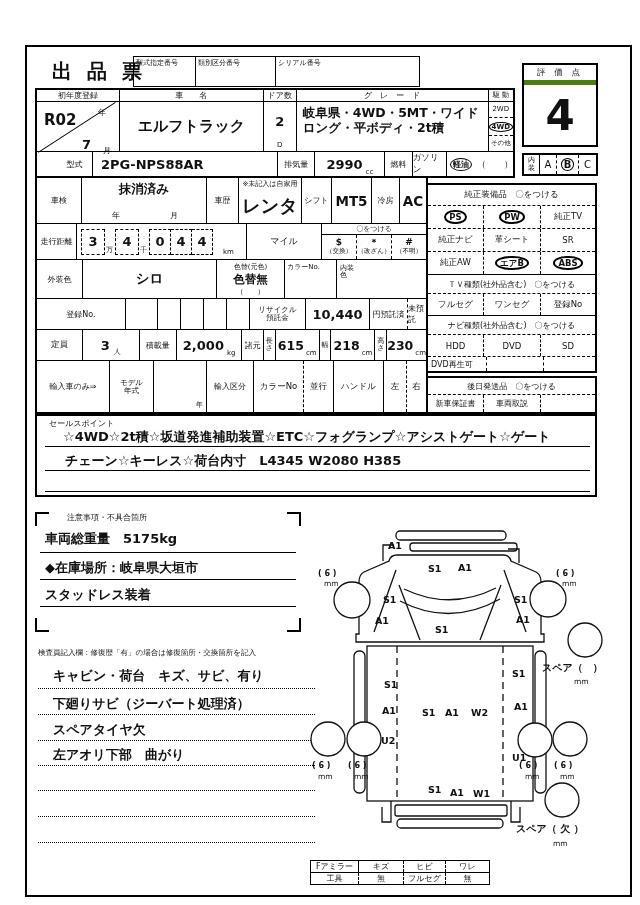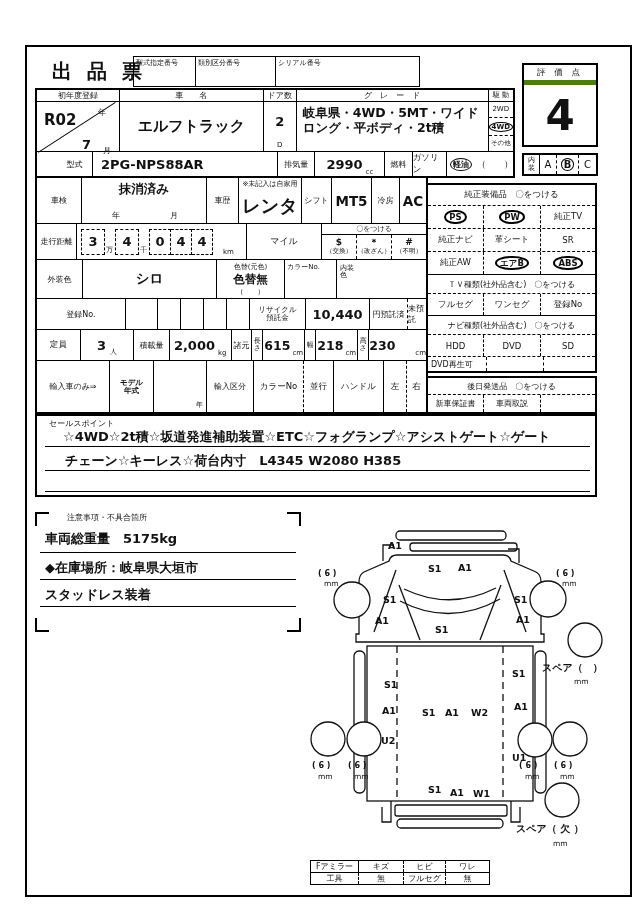--- a/index.html
+++ b/index.html
@@ -223,29 +223,29 @@
         <span class="b" style="font-size:12.5px;">615</span>
         <span class="lbl7" style="align-self:flex-end;margin-bottom:3px;">cm</span>
       </div>
       <div class="cell ctr lbl7" style="width:12px;">幅</div>
       <div class="cell ctr" style="width:45px;gap:2px;">
         <span class="b" style="font-size:12.5px;">218</span>
         <span class="lbl7" style="align-self:flex-end;margin-bottom:3px;">cm</span>
       </div>
       <div class="cell ctr pre lbl7" style="width:12px;text-align:center;">高
 さ</div>
-      <div class="cell ctr" style="flex:1;gap:20px;">
+      <div class="cell ctr" style="flex:1;gap:2px;">
         <span class="b" style="font-size:12.5px;">230</span>
         <span class="lbl7" style="align-self:flex-end;margin-bottom:3px;">cm</span>
       </div>
     </div>
 
     <div class="row" style="flex:1;">
       <div class="cell ctr lbl8" style="width:73px;">輸入車のみ⇒</div>
-      <div class="cell ctr pre" style="width:44px;font-size:7.5px;text-align:center;font-weight:bold;">モデル
+      <div class="cell ctr pre" style="width:44px;font-size:7.5px;text-align:center;">モデル
 年式</div>
       <div class="cell" style="width:53px;">
           <span class="abs lbl7" style="right:3px;bottom:2px;">年</span>
         </div>
       <div class="cell ctr lbl8" style="width:47px;">輸入区分</div>
       <div class="cell ctr" style="width:50px;font-size:8.5px;border-right:1px dashed #000;">カラーNo</div>
       <div class="cell ctr" style="width:30px;font-size:8.5px;">並行</div>
       <div class="cell ctr" style="width:50px;font-size:8.5px;">ハンドル</div>
       <div class="cell ctr" style="width:23px;font-size:8.5px;border-right:1px dashed #000;">左</div>
       <div class="cell ctr" style="flex:1;font-size:8.5px;">右</div>
@@ -321,20 +321,34 @@
     <div class="abs" style="right:0;bottom:0;width:12px;height:12px;border-right:2px solid #000;border-bottom:2px solid #000;"></div>
     <span class="abs lbl8" style="left:32px;top:4px;">注意事項・不具合箇所</span>
     <span class="abs b" style="left:10px;top:22px;font-size:13px;">車両総重量　5175kg</span>
     <div class="abs uline" style="left:5px;top:44px;width:256px;"></div>
     <span class="abs b" style="left:10px;top:51px;font-size:13px;">◆在庫場所：岐阜県大垣市</span>
     <div class="abs uline" style="left:5px;top:71px;width:256px;"></div>
     <span class="abs b" style="left:10px;top:78px;font-size:13px;">スタッドレス装着</span>
     <div class="abs uline" style="left:5px;top:98px;width:256px;"></div>
   </div>
 
+  <div class="abs" style="left:35px;top:645px;width:280px;height:205px;">
+    <span class="abs" style="left:3px;top:3px;font-size:7.5px;">検査員記入欄：修復歴「有」の場合は修復箇所・交換箇所を記入</span>
+    <span class="abs b" style="left:18px;top:22px;font-size:13px;">キャビン・荷台　キズ、サビ、有り</span>
+    <div class="abs dotline" style="left:3px;top:43px;width:277px;"></div>
+    <span class="abs b" style="left:18px;top:50px;font-size:13px;">下廻りサビ（ジーバート処理済）</span>
+    <div class="abs dotline" style="left:3px;top:69px;width:277px;"></div>
+    <span class="abs b" style="left:18px;top:76px;font-size:13px;">スペアタイヤ欠</span>
+    <div class="abs dotline" style="left:3px;top:95px;width:277px;"></div>
+    <span class="abs b" style="left:18px;top:101px;font-size:13px;">左アオリ下部　曲がり</span>
+    <div class="abs dotline" style="left:3px;top:120px;width:277px;"></div>
+    <div class="abs dotline" style="left:3px;top:145px;width:277px;"></div>
+    <div class="abs dotline" style="left:3px;top:171px;width:277px;"></div>
+    <div class="abs dotline" style="left:3px;top:197px;width:277px;"></div>
+  </div>
 
   <svg class="abs" style="left:300px;top:525px;" width="340" height="335" viewBox="300 525 340 335">
     <g stroke="#111" fill="none" stroke-width="1.3">
       <rect x="396" y="531" width="110" height="9" rx="4"></rect>
       <polyline points="394,545 383,545 383,561"></polyline>
       <rect x="410" y="543" width="107" height="8" rx="3"></rect>
       <polyline points="508,549 519,549 519,563"></polyline>
       <path d="M397,555 H503 C508,555 510,557 511,561 L536,572 C540,574 541,578 541,582 V634 H544 V642 H356 V634 H359 V582 C359,578 360,574 364,572 L389,561 C390,557 392,555 397,555 Z"></path>
       <path d="M404,589 Q450,611 496,588"></path>
       <path d="M400,601 Q450,627 500,599"></path>

